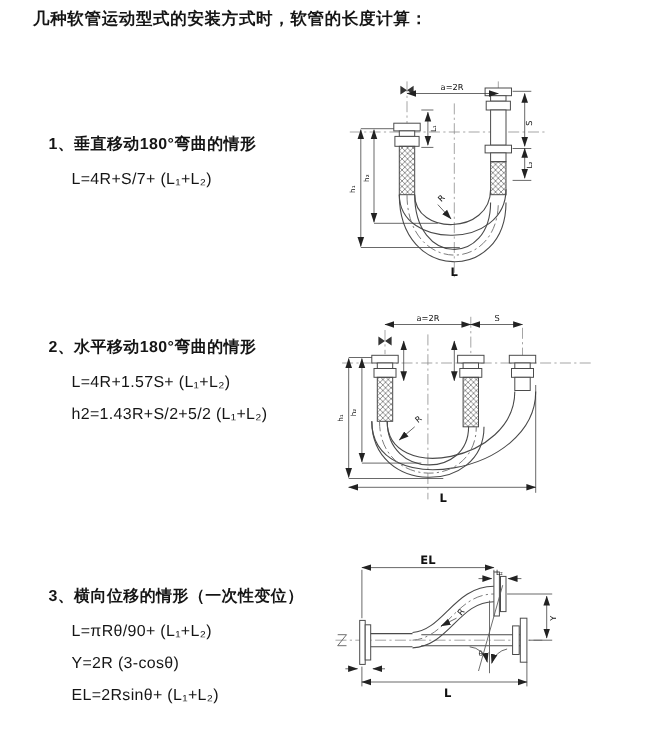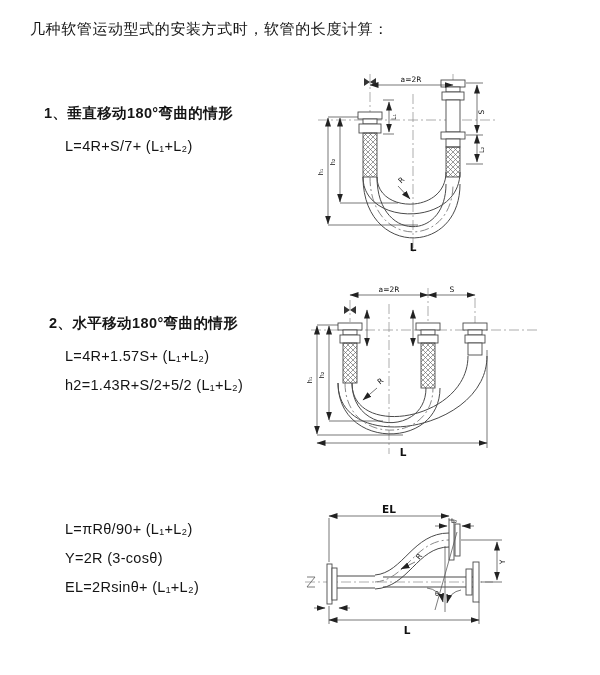--- a/index.html
+++ b/index.html
@@ -1,22 +1,22 @@
 <!DOCTYPE html>
 <html><head>
 <meta charset="utf-8">
 <style>
   html,body{margin:0;padding:0;}
   body{
     width:600px;height:675px;background:#ffffff;position:relative;overflow:hidden;
     font-family:"Liberation Sans","DejaVu Sans",sans-serif;color:#151515;
   }
-  .title{position:absolute;left:30px;top:20px;font-size:15px;font-weight:normal;letter-spacing:.6px;}
+  .title{position:absolute;left:30px;top:8px;font-size:15px;font-weight:bold;letter-spacing:.6px;}
   .sec{position:absolute;left:44px;}
-  .sec .heading{font-size:14.5px;font-weight:bold;margin:0 0 9px 0;letter-spacing:.4px;text-align:center;}
+  .sec .heading{font-size:14.5px;font-weight:bold;margin:17px 0 9px 0;letter-spacing:.4px;}
   .sec .formula{font-size:14.5px;margin:0 0 0 21px;line-height:29px;letter-spacing:.3px;white-space:pre;}
   svg.diag{position:absolute;}
   .ln{stroke:#4a4a4a;stroke-width:1;fill:none;}
   .thin{stroke:#5a5a5a;stroke-width:.8;fill:none;}
   .dim{stroke:#3c3c3c;stroke-width:.7;fill:none;}
   .cl{stroke:#8a8a8a;stroke-width:.7;fill:none;stroke-dasharray:10 3 2 3;}
   .cla{stroke:#7a7a7a;stroke-width:.9;fill:none;stroke-dasharray:9 3 2 3;}
   .fit{fill:#ffffff;stroke:#4a4a4a;stroke-width:.9;}
   .braid{stroke:#4a4a4a;stroke-width:.9;}
   .dimtxt{font:7.5px "DejaVu Sans",sans-serif;fill:#111;}
@@ -123,21 +123,21 @@
   </g>
 
   <g>
     <line class="dim" x1="90" y1="114" x2="102" y2="127" marker-end="url(#e1)"></line>
     <text class="dimtxt" transform="translate(95,110) rotate(-45)" text-anchor="middle" font-size="9">R</text>
   </g>
 
   <text class="biglbl" x="105" y="179" text-anchor="middle">L</text>
 </svg>
 
-<section class="sec" style="top:314px">
+<section class="sec" style="top:289px">
   <div class="heading">2、水平移动180°弯曲的情形</div>
   <div class="formula">L=4R+1.57S+ (L₁+L₂)</div>
   <div class="formula">h2=1.43R+S/2+5/2 (L₁+L₂)</div>
 </section>
 
 <svg class="diag" style="left:303px;top:280px" width="287" height="182" viewBox="0 0 287 182">
   <defs>
     <pattern id="h2p" patternUnits="userSpaceOnUse" width="5" height="5">
       <path d="M0,0 L5,5 M5,0 L0,5" stroke="#5a5a5a" stroke-width=".6"></path>
     </pattern>
@@ -223,20 +223,21 @@
   </g>
 
   <g>
     <path class="dim" d="M184,70 V168"></path>
     <line class="dim" x1="14" y1="163" x2="184" y2="163" marker-start="url(#s2m)" marker-end="url(#e2)"></line>
     <text class="biglbl" x="100" y="176" text-anchor="middle">L</text>
   </g>
 </svg>
 
 <section class="sec" style="top:515px">
+  <div class="heading">3、横向位移的情形（一次性变位）</div>
   <div class="formula">L=πRθ/90+ (L₁+L₂)</div>
   <div class="formula">Y=2R (3-cosθ)</div>
   <div class="formula">EL=2Rsinθ+ (L₁+L₂)</div>
 </section>
 
 <svg class="diag" style="left:297px;top:502px" width="303" height="144" viewBox="0 0 303 144">
   <defs>
     <marker id="e3" markerUnits="userSpaceOnUse" markerWidth="10" markerHeight="8" refX="8.5" refY="4" orient="auto">
       <path d="M0,1 L9,4 L0,7 Z" fill="#222"></path>
     </marker>

